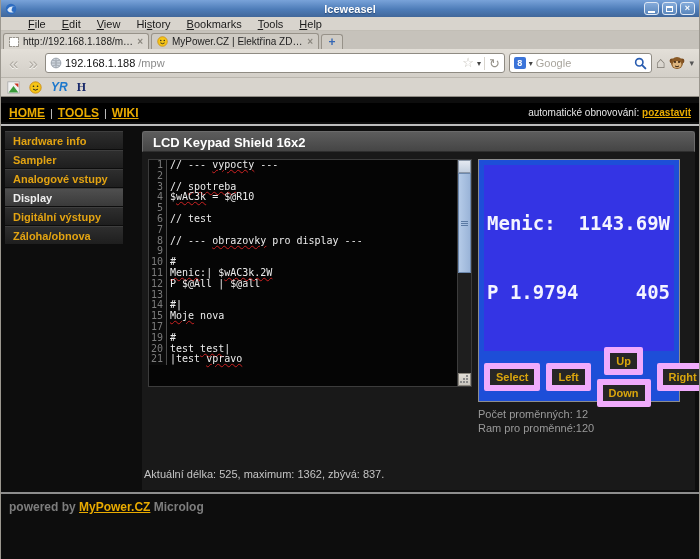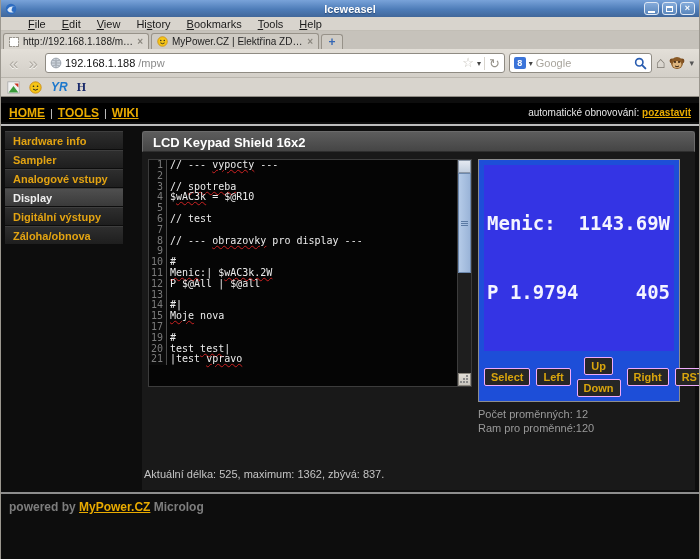--- a/index.html
+++ b/index.html
@@ -148,21 +148,21 @@
   
   .right-col{ margin-left:6px; width:202px; flex:none; }
   .lcd-panel{ border:1px solid #8d8d8d; background:#1d4ed8; padding:5px; }
   .lcd{
     background:#3434e4; color:#f4f4ff; font-family:"DejaVu Sans Mono",monospace;
     font-weight:bold; font-size:19px; line-height:23px; padding:1px 3px; white-space:pre;
     letter-spacing:0px;
   }
   .keypad{ display:flex; align-items:center; justify-content:flex-start; gap:6px; margin-top:7px; height:38px; }
   .kp-btn{
-    background:#262626; border:1px solid #f0abfc; border-radius:2px; color:#d9a50d;
+    background:#262626; border:6px solid #f0abfc; border-radius:2px; color:#d9a50d;
     font-weight:bold; font-size:11px; padding:2px 6px; font-family:"Liberation Sans",sans-serif;
   }
   .kp-updown{ display:flex; flex-direction:column; gap:4px; align-items:center; }
   .stats{ margin-top:5px; font-size:11px; color:#9a9a9a; line-height:14px; }
   .status-line{ margin:26px 0 0 2px; font-size:11px; color:#c4c4c4; padding-bottom:10px;}
   
   .footer-divider{ border-top:2px solid #8d8d8d; margin-top:2px; }
   .footer{ padding:6px 8px; font-size:12px; font-weight:bold; color:#7d7d7d; }
   .footer a{ color:#e9ab00; text-decoration:underline; }
   .bottom-strip{ height:3px; background:#c8c4bd; border-top:1px solid #9b978f; }

